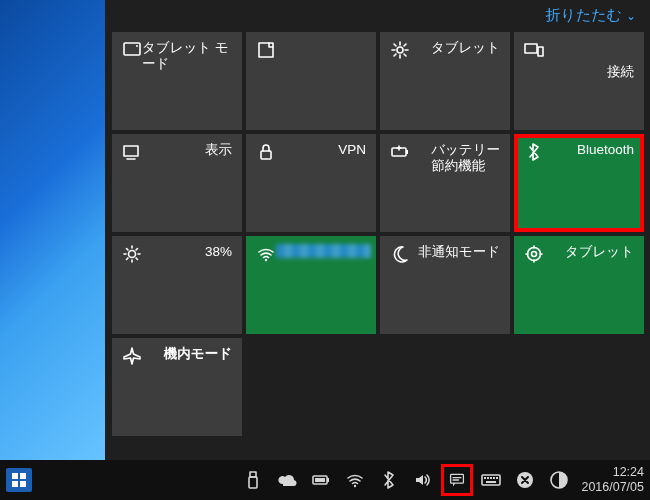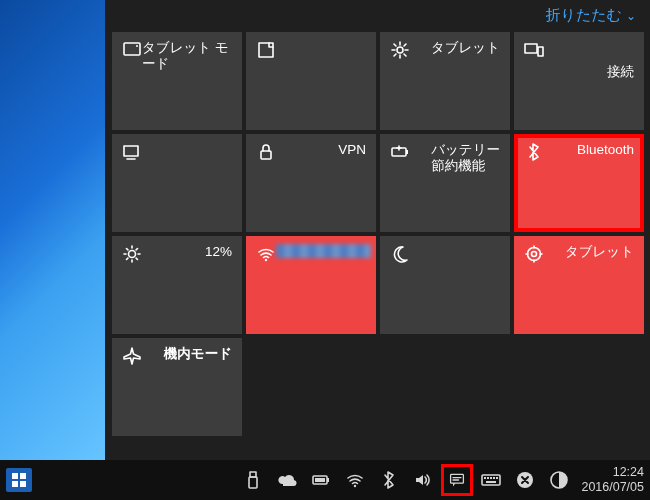--- a/index.html
+++ b/index.html
@@ -28,21 +28,21 @@
     display: grid;
     grid-template-columns: repeat(4, 130px);
     grid-template-rows: repeat(4, 98px);
     gap: 4px;
   }
   .tile {
     background: #3d3d3d; position: relative;
     padding: 8px 10px; cursor: pointer;
     display: flex; flex-direction: row; justify-content: space-between;
   }
-  .tile.active { background: #ef4444; }
+  .tile.active { background: #15803d; }
   .tile .ticon { height: 20px; display: flex; align-items: center; }
   .tile .tlabel { font-size: 13.5px; line-height: 1.2; color: #fff; }
   .tile.highlight { outline: 4px solid #ff0000; outline-offset: -4px; }
   .blur {
     background: repeating-linear-gradient(90deg,#2a8de0 0 8px,#4aa5ec 8px 16px);
     filter: blur(2px); height: 14px; width: 95px; opacity: 0.8;
   }
 
   
   .taskbar {
@@ -116,20 +116,23 @@
           <div class="tlabel" style="white-space: pre-line; margin-top: 24px;">接続</div>
         </div>
       </div>
       <div class="tile">
         <div class="ticon">
           <svg width="20" height="20" viewBox="0 0 20 20">
             <rect x="2" y="4" width="14" height="10" stroke="#fff" fill="none" stroke-width="1.6" stroke-linecap="round" stroke-linejoin="round"></rect>
             <path d="M5 17h8" stroke="#fff" fill="none" stroke-width="1.6" stroke-linecap="round" stroke-linejoin="round"></path>
           </svg>
         </div>
+        <div>
+          <div class="tlabel" style="white-space: pre-line;">表示</div>
+        </div>
       </div>
       <div class="tile">
         <div class="ticon">
           <svg width="20" height="20" viewBox="0 0 20 20">
             <rect x="5" y="9" width="10" height="8" rx="1" stroke="#fff" fill="none" stroke-width="1.6" stroke-linecap="round" stroke-linejoin="round"></rect>
             <path d="M7 9V6a3 3 0 0 1 6 0v3" stroke="#fff" fill="none" stroke-width="1.6" stroke-linecap="round" stroke-linejoin="round"></path>
           </svg>
         </div>
         <div>
           <div class="tlabel" style="white-space: pre-line;">VPN</div>
@@ -161,39 +164,42 @@
       <div class="tile">
         <div class="ticon">
           <svg width="20" height="20" viewBox="0 0 20 20">
             <circle cx="10" cy="10" r="3.5" stroke="#fff" fill="none" stroke-width="1.6" stroke-linecap="round" stroke-linejoin="round"></circle>
             <g stroke="#fff" fill="none" stroke-width="1.6" stroke-linecap="round" stroke-linejoin="round">
               <path d="M10 2v2M10 16v2M2 10h2M16 10h2M4.5 4.5l1.4 1.4M14.1 14.1l1.4 1.4M15.5 4.5l-1.4 1.4M5.9 14.1l-1.4 1.4"></path>
             </g>
           </svg>
         </div>
         <div>
-          <div class="tlabel" style="white-space: pre-line;">12%</div>
+          <div class="tlabel" style="white-space: pre-line;">38%</div>
         </div>
       </div>
       <div class="tile active">
         <div class="ticon">
           <svg width="20" height="20" viewBox="0 0 20 20">
             <path d="M3 8a11 11 0 0 1 14 0M5 11a7.5 7.5 0 0 1 10 0M7.5 13.5a4 4 0 0 1 5 0" stroke="#fff" fill="none" stroke-width="1.6" stroke-linecap="round" stroke-linejoin="round"></path>
             <circle cx="10" cy="16" r="1.2" fill="#fff"></circle>
           </svg>
         </div>
         <div>
           <div class="blur"></div>
         </div>
       </div>
       <div class="tile">
         <div class="ticon">
           <svg width="20" height="20" viewBox="0 0 20 20">
             <path d="M13 3a7.5 7.5 0 1 0 4 13 6 6 0 0 1-4-13z" stroke="#fff" fill="none" stroke-width="1.6" stroke-linecap="round" stroke-linejoin="round"></path>
           </svg>
+        </div>
+        <div>
+          <div class="tlabel" style="white-space: pre-line;">非通知モード</div>
         </div>
       </div>
       <div class="tile active">
         <div class="ticon">
           <svg width="20" height="20" viewBox="0 0 20 20">
             <circle cx="10" cy="10" r="2.5" stroke="#fff" fill="none" stroke-width="1.6" stroke-linecap="round" stroke-linejoin="round"></circle>
             <circle cx="10" cy="10" r="6.5" stroke="#fff" fill="none" stroke-width="1.6" stroke-linecap="round" stroke-linejoin="round"></circle>
             <path d="M10 2v2M10 16v2M2 10h2M16 10h2" stroke="#fff" fill="none" stroke-width="1.6" stroke-linecap="round" stroke-linejoin="round"></path>
           </svg>
         </div>

